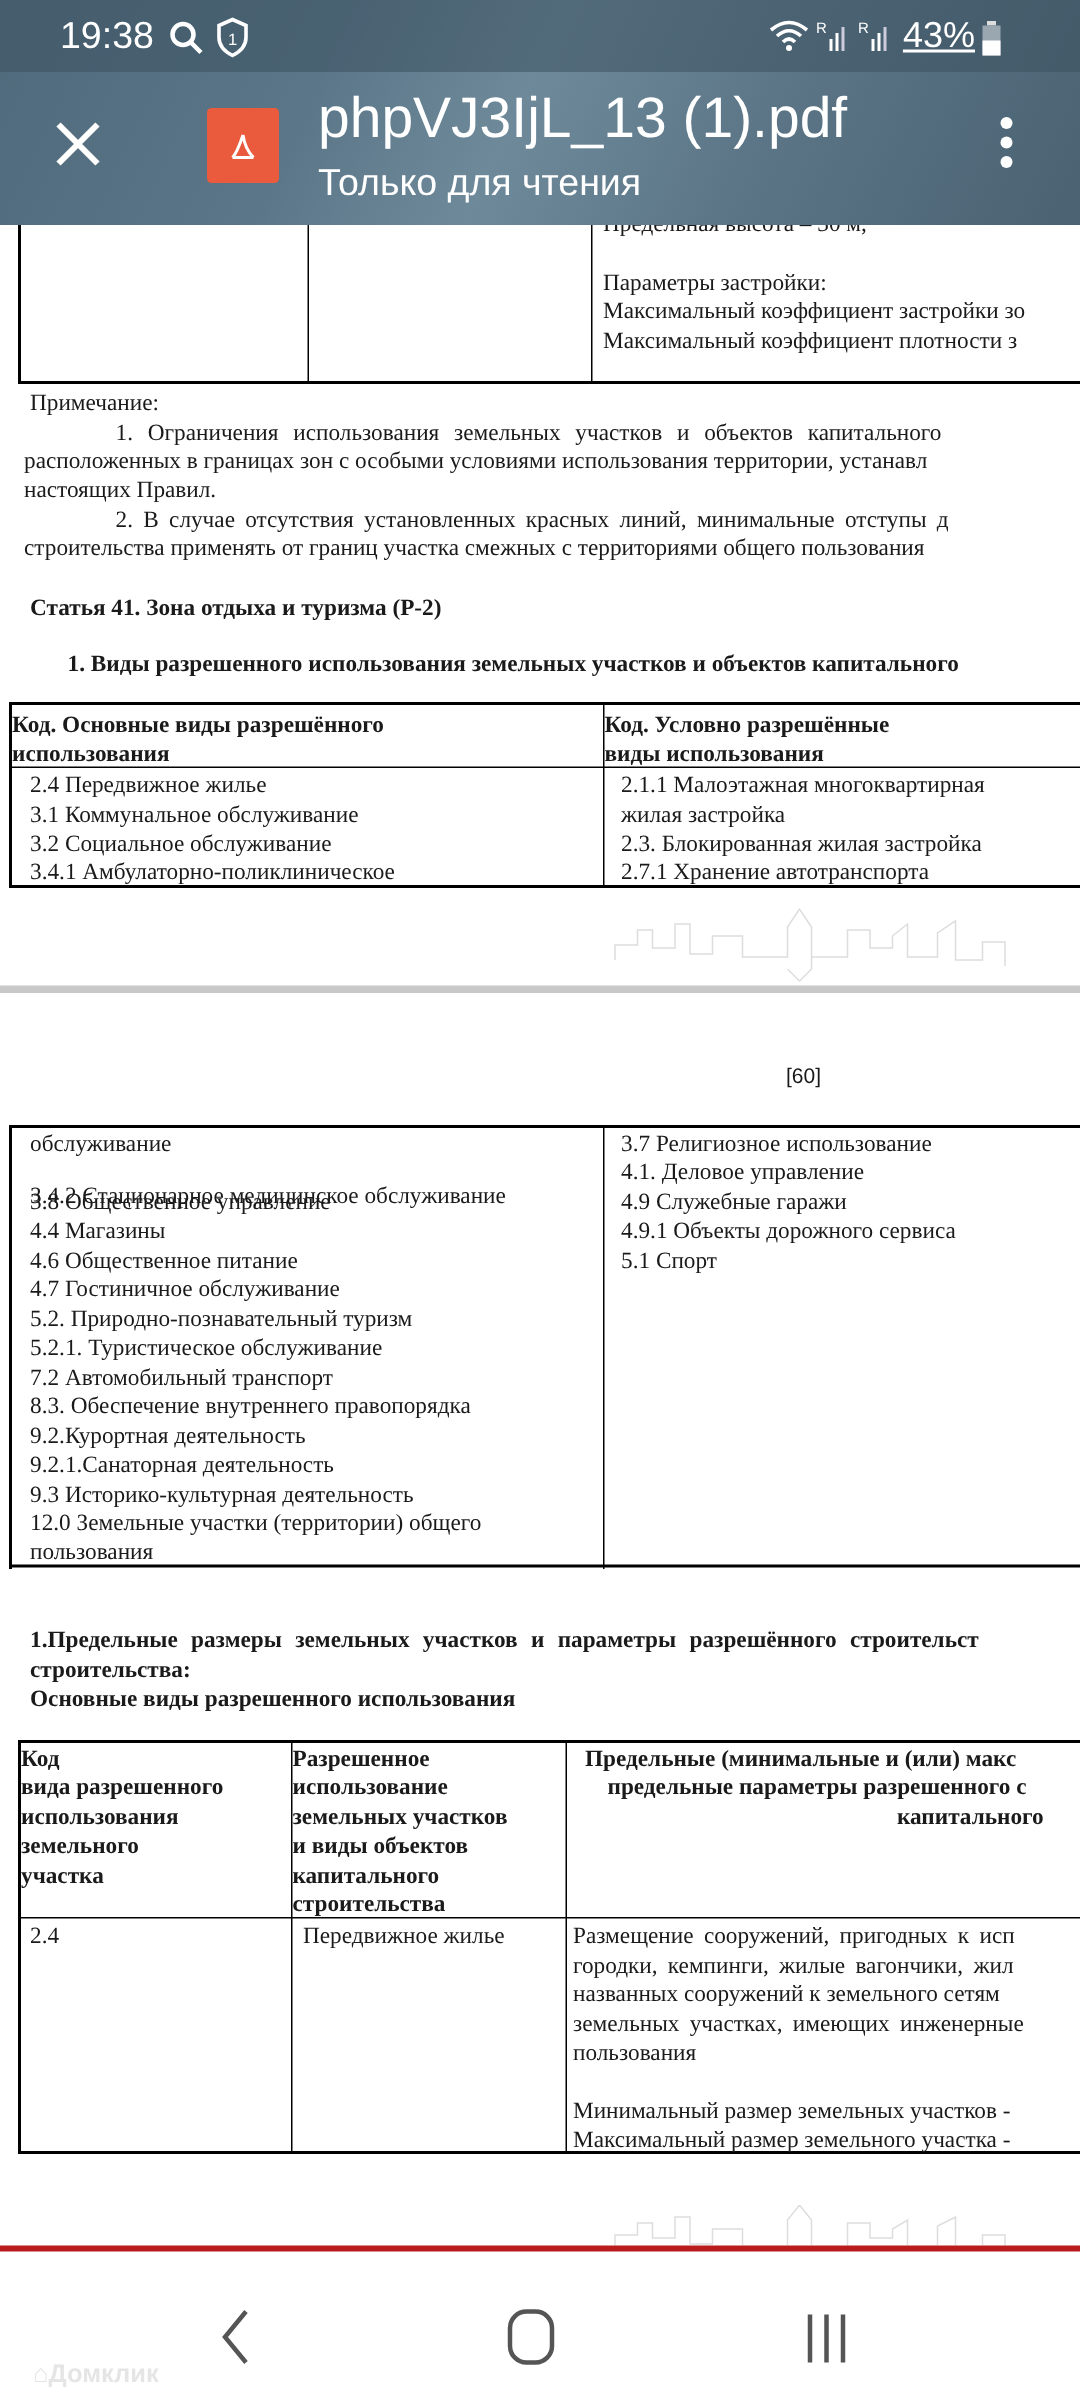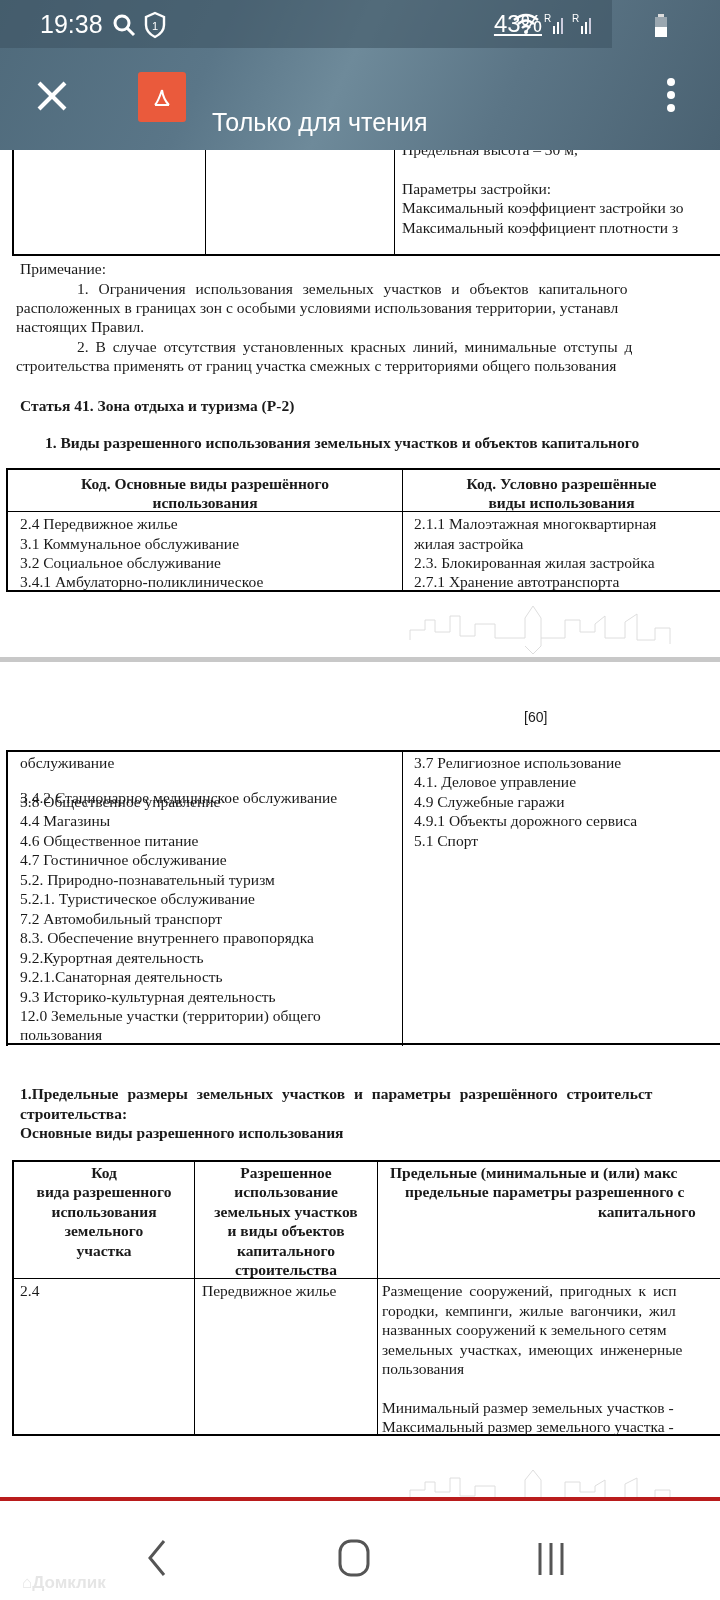--- a/index.html
+++ b/index.html
@@ -4,36 +4,36 @@
 <style>
   html, body { margin:0; padding:0; }
   body { width:720px; height:1600px; position:relative; overflow:hidden; background:#ffffff;
          font-family:"Liberation Serif", serif; color:#1a1a1a; }
   .abs { position:absolute; }
 
   
   .appbar { position:absolute; left:0; top:0; width:720px; height:150px;
             background:linear-gradient(115deg,#4f6a7b 0%,#5a7688 30%,#6e8a9a 48%,#5b7586 70%,#4a6272 100%);
             z-index:5; overflow:hidden; }
-  .statusbar { position:absolute; left:0; top:0; width:612px; height:48px; background:rgba(60,82,96,0.55); }
+  .statusbar { position:absolute; left:0; top:0; width:720px; height:48px; background:rgba(60,82,96,0.55); }
   .sb-time { position:absolute; left:40px; top:10px; font-family:"Liberation Sans",sans-serif; font-size:25px; color:#fff; }
   .sb-right { position:absolute; right:52px; top:10px; font-family:"Liberation Sans",sans-serif; font-size:24px; color:#fff;text-decoration:underline; }
   .close-btn { position:absolute; left:34px; top:78px; width:36px; height:36px; }
   .pdf-icon { position:absolute; left:138px; top:72px; width:48px; height:50px; background:#ea5a3c; border-radius:3px; }
   .title { position:absolute; left:212px; top:58px; font-family:"Liberation Sans",sans-serif; font-size:38px; color:#fff; white-space:nowrap; }
   .subtitle { position:absolute; left:212px; top:108px; font-family:"Liberation Sans",sans-serif; font-size:25px; color:#fff; white-space:nowrap; }
   .kebab { position:absolute; left:664px; top:78px; width:14px; height:38px; }
   .kebab span { display:block; width:8px; height:8px; background:#fff; border-radius:50%; margin:0 auto 5px; }
 
   
   .doc { font-size:15.5px; line-height:19.6px; }
   .tbl-line { position:absolute; background:#000; }
   .t { position:absolute; white-space:nowrap; }
   .b { font-weight:bold; }
-  .center { text-align:center; }
+  .center { }
   .sep { position:absolute; left:0; top:657px; width:720px; height:5px; background:#c8c8c8; }
   .watermark { position:absolute; opacity:0.28; }
 
   
   .navbar { position:absolute; left:0; top:1497px; width:720px; height:103px; background:#fff; border-top:4px solid #b91c1c; }
 </style>
 </head>
 <body>
 
 <div class="appbar">
@@ -75,20 +75,21 @@
 
   <svg class="close-btn" viewBox="0 0 36 36">
     <line x1="5" y1="5" x2="31" y2="31" stroke="#fff" stroke-width="4"></line>
       <line x1="31" y1="5" x2="5" y2="31" stroke="#fff" stroke-width="4"></line>
   </svg>
   <div class="pdf-icon">
     <svg width="48" height="50" viewBox="0 0 48 50">
       <path d="M24 18 C22 24 20 30 17 33 M24 18 C25 25 28 30 31 33 M17 33 L31 33" stroke="#fff" stroke-width="2" fill="none"></path>
     </svg>
   </div>
+  <div class="title">phpVJ3IjL_13 (1).pdf</div>
   <div class="subtitle">Только для чтения</div>
   <div class="kebab">
       <span></span>
       <span></span>
       <span></span>
     </div>
 </div>
 
 <div class="doc">
 

